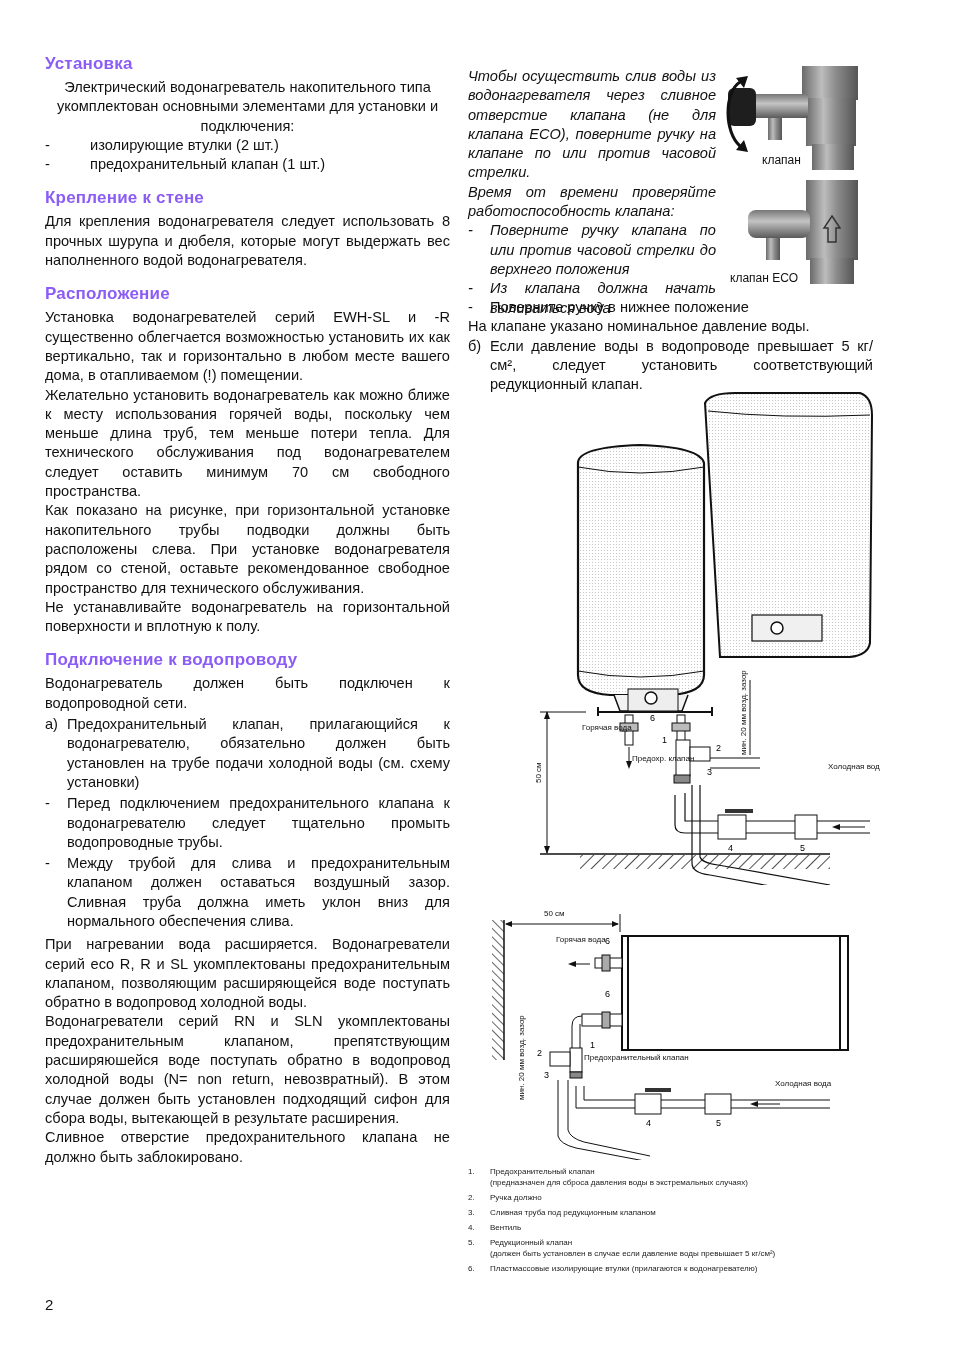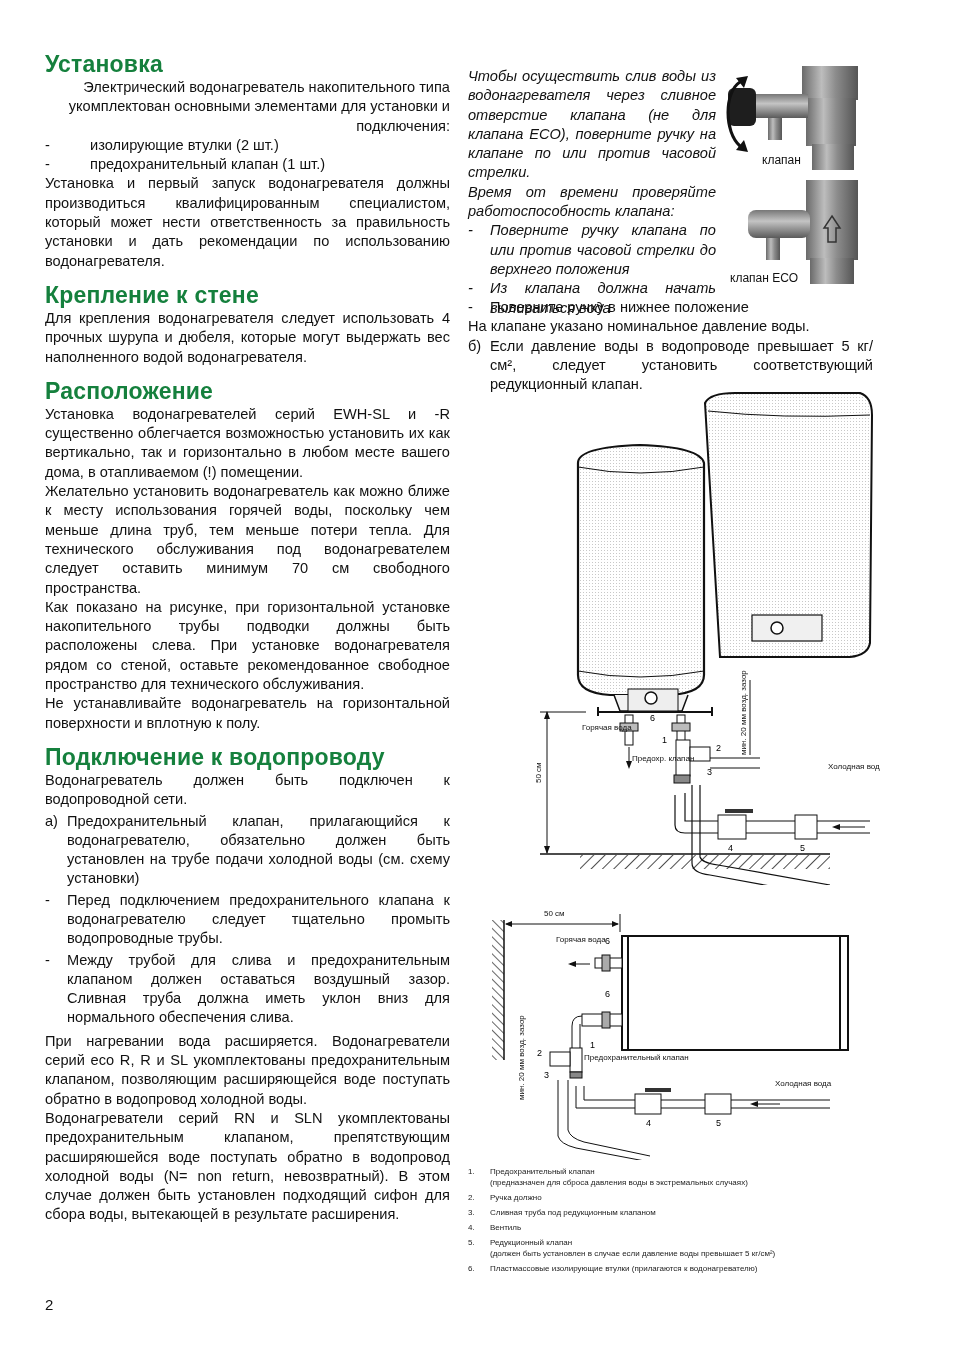--- a/index.html
+++ b/index.html
@@ -1,21 +1,21 @@
 <!DOCTYPE html>
 <html><head>
 <meta charset="utf-8">
 <style>
   html, body { margin:0; padding:0; background:#ffffff; }
   body { width:954px; height:1351px; position:relative; overflow:hidden;
          font-family:"Liberation Sans", sans-serif; color:#111; }
   .col-left { position:absolute; left:45px; top:52px; width:405px; }
   .col-right-text { position:absolute; left:468px; top:67px; width:248px;font-style:italic; }
   .col-right-full { position:absolute; left:468px; top:298px; width:405px; }
-  h2 { font-size:23px; font-weight:bold; color:#15803d; margin:0 0 2px 0; line-height:24px; letter-spacing:0.2px; }
+  h2 { font-size:17px; font-weight:bold; color:#8b5cf6; margin:0 0 2px 0; line-height:24px; letter-spacing:0.2px; }
   h2.sp { margin-top:12px; }
   p { margin:0; font-size:14.6px; line-height:19.3px; text-align:justify; }
   .bul { display:flex; font-size:14.6px; line-height:19.3px; }
   .bul .mk { width:45px; flex:0 0 45px; }
   .bul.narrow .mk { width:22px; flex:0 0 22px; }
   .bul .tx { flex:1; text-align:justify; }
   .ind { display:flex; font-size:14.6px; line-height:19.3px; margin-top:2px; }
   .ind .mk { width:22px; flex:0 0 22px; }
   .ind .tx { flex:1; text-align:justify; }
   .gap { height:4px; }
@@ -24,35 +24,34 @@
   .legend { position:absolute; left:468px; top:1166px; width:400px; font-size:8px; color:#222; }
   .legend .row { display:flex; line-height:11px; margin-bottom:4px; }
   .legend .n { width:22px; flex:0 0 22px; }
 </style>
 </head>
 <body>
 
 <div class="col-left">
   <section>
     <h2>Установка</h2>
-    <p style="text-align:right">Электрический водонагреватель накопительного типа укомплектован основными элементами для установки и подключения:</p>
+    <p style="text-align:center">Электрический водонагреватель накопительного типа укомплектован основными элементами для установки и подключения:</p>
     <div class="bul">
         <span class="mk">-</span>
         <span class="tx">изолирующие втулки (2 шт.)</span>
       </div>
     <div class="bul">
         <span class="mk">-</span>
         <span class="tx">предохранительный клапан (1 шт.)</span>
       </div>
-    <p>Установка и первый запуск водонагревателя должны производиться квалифицированным специалистом, который может нести ответственность за правильность установки и дать рекомендации по использованию водонагревателя.</p>
   </section>
 
   <section>
     <h2 class="sp">Крепление к стене</h2>
-    <p>Для крепления водонагревателя следует использовать 4 прочных шурупа и дюбеля, которые могут выдержать вес наполненного водой водонагревателя.</p>
+    <p>Для крепления водонагревателя следует использовать 8 прочных шурупа и дюбеля, которые могут выдержать вес наполненного водой водонагревателя.</p>
   </section>
 
   <section>
     <h2 class="sp">Расположение</h2>
     <p>Установка водонагревателей серий EWH-SL и -R существенно облегчается возможностью установить их как вертикально, так и горизонтально в любом месте вашего дома, в отапливаемом (!) помещении.</p>
     <p>Желательно установить водонагреватель как можно ближе к месту использования горячей воды, поскольку чем меньше длина труб, тем меньше потери тепла. Для технического обслуживания под водонагревателем следует оставить минимум 70 см свободного пространства.</p>
     <p>Как показано на рисунке, при горизонтальной установке накопительного трубы подводки должны быть расположены слева. При установке водонагревателя рядом со стеной, оставьте рекомендованное свободное пространство для технического обслуживания.</p>
     <p>Не устанавливайте водонагреватель на горизонтальной поверхности и вплотную к полу.</p>
   </section>
 
@@ -67,20 +66,21 @@
         <span class="mk">-</span>
         <span class="tx">Перед подключением предохранительного клапана к водонагревателю следует тщательно промыть водопроводные трубы.</span>
       </div>
     <div class="ind">
         <span class="mk">-</span>
         <span class="tx">Между трубой для слива и предохранительным клапаном должен оставаться воздушный зазор. Сливная труба должна иметь уклон вниз для нормального обеспечения слива.</span>
       </div>
     <div class="gap"></div>
     <p>При нагревании вода расширяется. Водонагреватели серий eco R, R и SL укомплектованы предохранительным клапаном, позволяющим расширяющейся воде поступать обратно в водопровод холодной воды.</p>
     <p>Водонагреватели серий RN и SLN укомплектованы предохранительным клапаном, препятствующим расширяюшейся воде поступать обратно в водопровод холодной воды (N= non return, невозвратный). В этом случае должен быть установлен подходящий сифон для сбора воды, вытекающей в результате расширения.</p>
+    <p>Сливное отверстие предохранительного клапана не должно быть заблокировано.</p>
   </section>
 </div>
 
 <div class="page-num">2</div>
 
 <div class="col-right-text">
   <p>Чтобы осуществить слив воды из водонагревателя через сливное отверстие клапана (не для клапана ECO), поверните ручку на клапане по или против часовой стрелки.</p>
   <p>Время от времени проверяйте работоспособность клапана:</p>
   <div class="bul narrow">
       <span class="mk">-</span>

